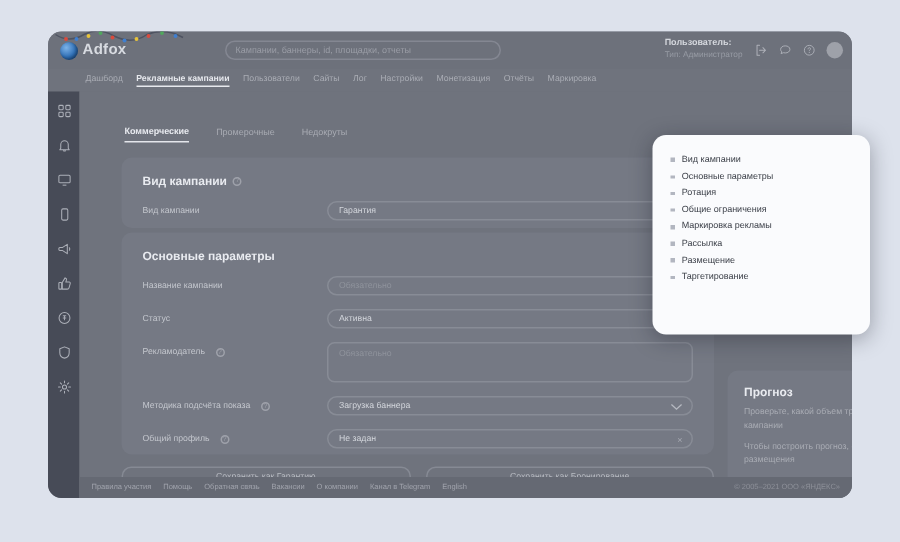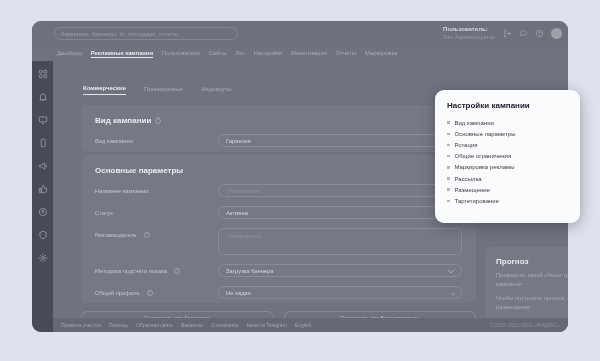--- a/index.html
+++ b/index.html
@@ -221,20 +221,37 @@
     opacity: .75;
   }
 </style>
 </head>
 <body>
 
 <div id="root">
   <div class="app-window">
 
     <div class="topbar">
+      <div class="logo-wrap">
+        <div class="logo-globe"></div>
+        <div class="logo-text">Adfox</div>
+        <svg class="garland" viewBox="0 0 92 14">
+          <path d="M1 3 Q10 9 20 3 Q30 -2 40 4 Q52 10 62 3 Q74 -2 86 5" stroke="#4e5361" stroke-width="1" fill="none"></path>
+          <circle cx="8" cy="6" r="1.3" fill="#d94b3e"></circle>
+            <circle cx="15" cy="6" r="1.3" fill="#3f7fd0"></circle>
+          <circle cx="23" cy="4" r="1.3" fill="#e8c33a"></circle>
+            <circle cx="31" cy="2" r="1.3" fill="#4fa85c"></circle>
+          <circle cx="39" cy="5" r="1.3" fill="#d94b3e"></circle>
+            <circle cx="47" cy="7" r="1.3" fill="#3f7fd0"></circle>
+          <circle cx="55" cy="6" r="1.3" fill="#e8c33a"></circle>
+            <circle cx="63" cy="4" r="1.3" fill="#d94b3e"></circle>
+          <circle cx="72" cy="2" r="1.3" fill="#4fa85c"></circle>
+            <circle cx="81" cy="4" r="1.3" fill="#3f7fd0"></circle>
+        </svg>
+      </div>
 
       <div class="search-box">
         <span>Кампании, баннеры, id, площадки, отчеты</span>
       </div>
 
       <div class="user-block">
         <div class="user-text">
           <div class="user-title">Пользователь:</div>
           <div class="user-sub">Тип: Администратор</div>
         </div>
@@ -435,21 +452,20 @@
       <a href="#">Вакансии</a>
       <a href="#">О компании</a>
       <a href="#">Канал в Telegram</a>
       <a href="#">English</a>
       <div class="copyright">© 2005–2021 ООО «ЯНДЕКС»</div>
     </div>
 
   </div>
 
   <div class="popup">
-    <div class="popup-title">Настройки кампании</div>
     <ul class="popup-list">
       <li class="popup-item">
         <span class="bullet"></span>
         <span>Вид кампании</span>
       </li>
       <li class="popup-item">
         <span class="bullet"></span>
         <span>Основные параметры</span>
       </li>
       <li class="popup-item">

